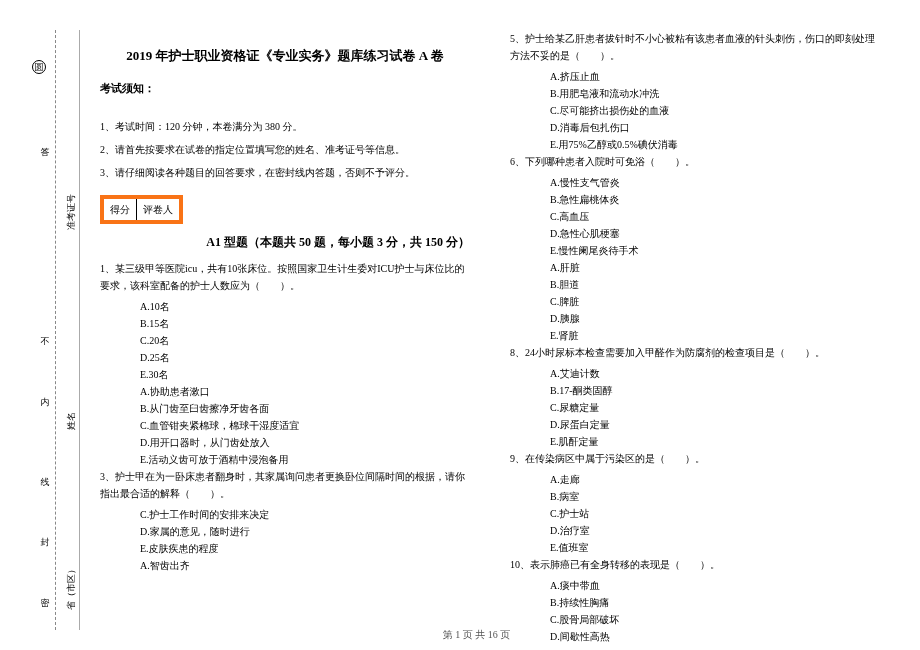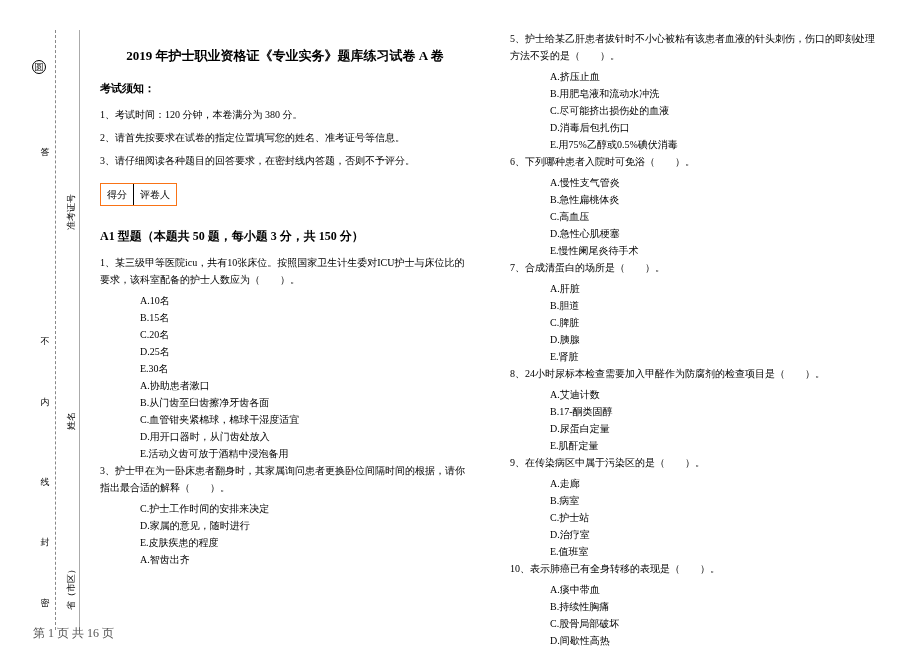--- a/index.html
+++ b/index.html
@@ -40,59 +40,59 @@
       line-height: 1.7;
     }
     .title {
       text-align: center;
       font-weight: bold;
       font-size: 13px;
       margin: 15px 0 12px;
     }
     .section-title {
       font-weight: bold;
-      margin-bottom: 8px;
+      margin-bottom: 20px;
       font-size: 11px;
     }
     .instruction {
       margin-bottom: 6px;
       font-size: 10px;
     }
     .score-box {
       display: inline-flex;
-      border: 1px solid #f97316;
+      border: 4px solid #f97316;
       margin: 8px 0;
     }
     .score-cell {
       border-right: 1px solid #000;
       padding: 2px 6px;
       font-size: 10px;
     }
     .score-cell:last-child { border-right: none; }
     .part-title {
       font-weight: bold;
       font-size: 12px;
-      text-align: left;
-      margin: 12px 0 8px;
+      text-align: right;
+      margin: 0 0 8px;
     }
     .question {
       margin-bottom: 4px;
       font-size: 10px;
     }
     .option {
       margin-left: 40px;
       font-size: 10px;
     }
     .footer {
       position: absolute;
       bottom: 8px;
       left: 0;
       right: 0;
-      text-align: left;
-      font-size: 12px;
+      text-align: center;
+      font-size: 10px;
       color: #555;
       padding-left: 33px;
     }
     .side-labels {
       position: absolute;
       left: 35px;
       top: 0;
       height: 100%;
       width: 30px;
     }
@@ -180,30 +180,30 @@
     <div class="option">D.消毒后包扎伤口</div>
     <div class="option">E.用75%乙醇或0.5%碘伏消毒</div>
 
     <div class="question">6、下列哪种患者入院时可免浴（　　）。</div>
     <div class="option">A.慢性支气管炎</div>
     <div class="option">B.急性扁桃体炎</div>
     <div class="option">C.高血压</div>
     <div class="option">D.急性心肌梗塞</div>
     <div class="option">E.慢性阑尾炎待手术</div>
 
-    <div class="question">7、合成清蛋白的场所是（　　）。</div>
     <div class="option">A.肝脏</div>
     <div class="option">B.胆道</div>
     <div class="option">C.脾脏</div>
     <div class="option">D.胰腺</div>
     <div class="option">E.肾脏</div>
 
     <div class="question">8、24小时尿标本检查需要加入甲醛作为防腐剂的检查项目是（　　）。</div>
     <div class="option">A.艾迪计数</div>
     <div class="option">B.17-酮类固醇</div>
+    <div class="option">C.尿糖定量</div>
     <div class="option">D.尿蛋白定量</div>
     <div class="option">E.肌酐定量</div>
 
     <div class="question">9、在传染病区中属于污染区的是（　　）。</div>
     <div class="option">A.走廊</div>
     <div class="option">B.病室</div>
     <div class="option">C.护士站</div>
     <div class="option">D.治疗室</div>
     <div class="option">E.值班室</div>
 

